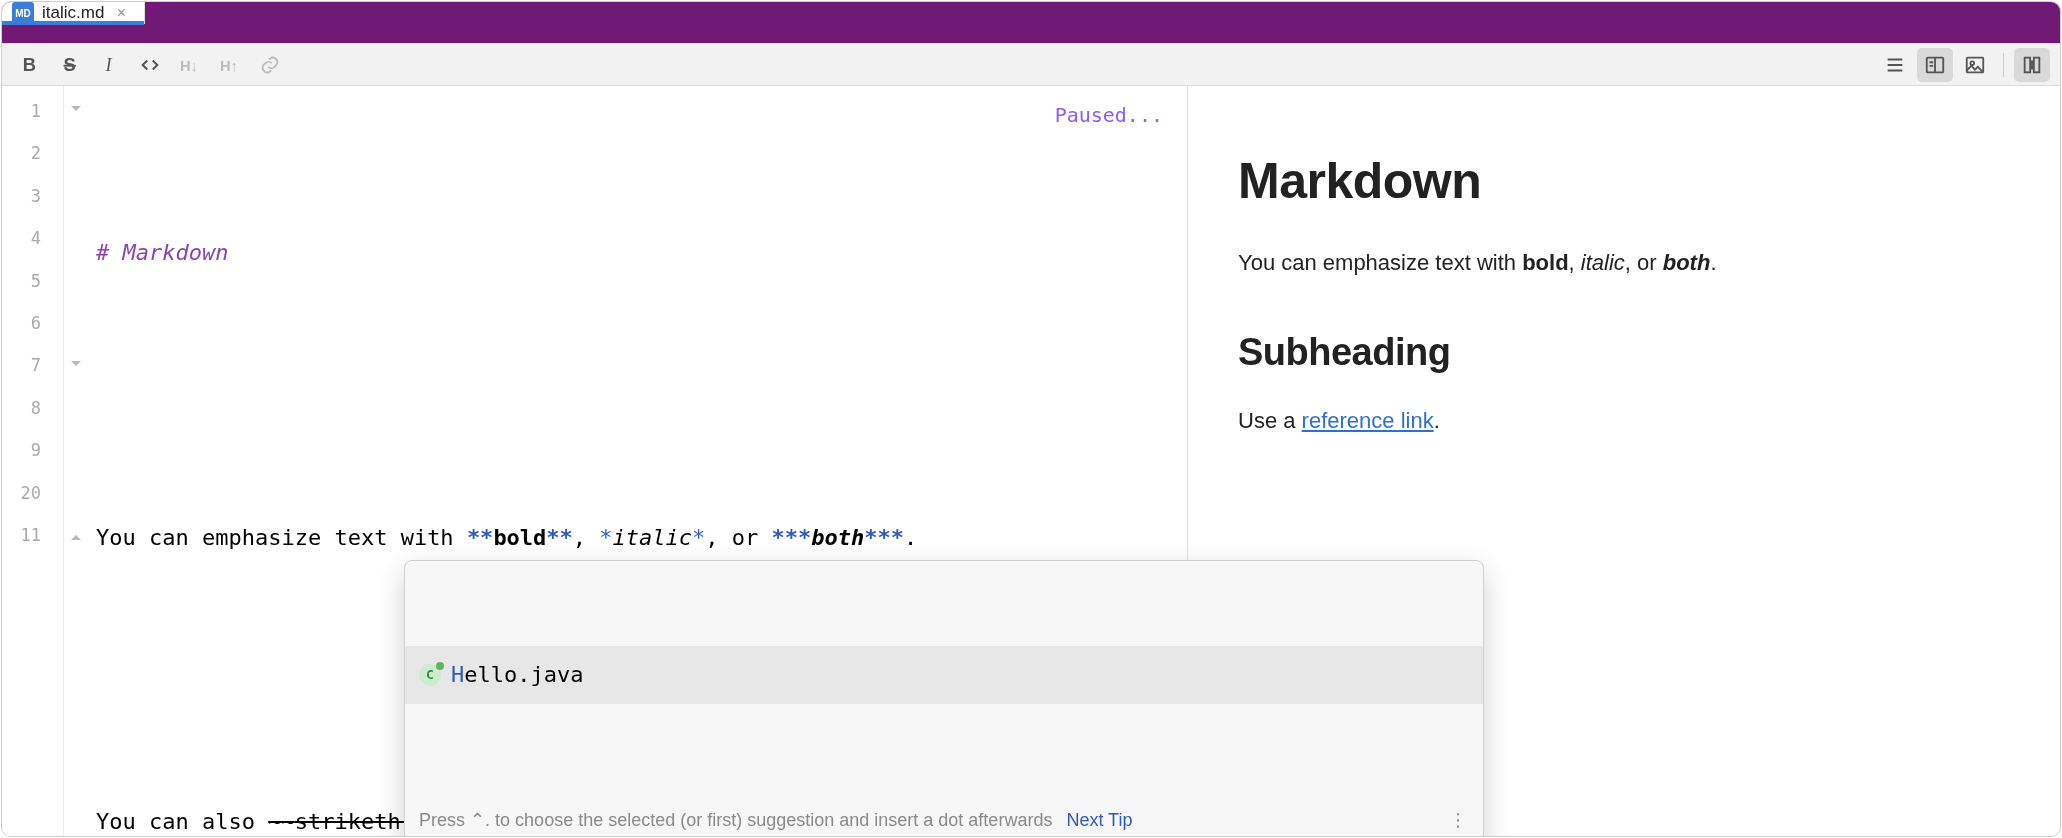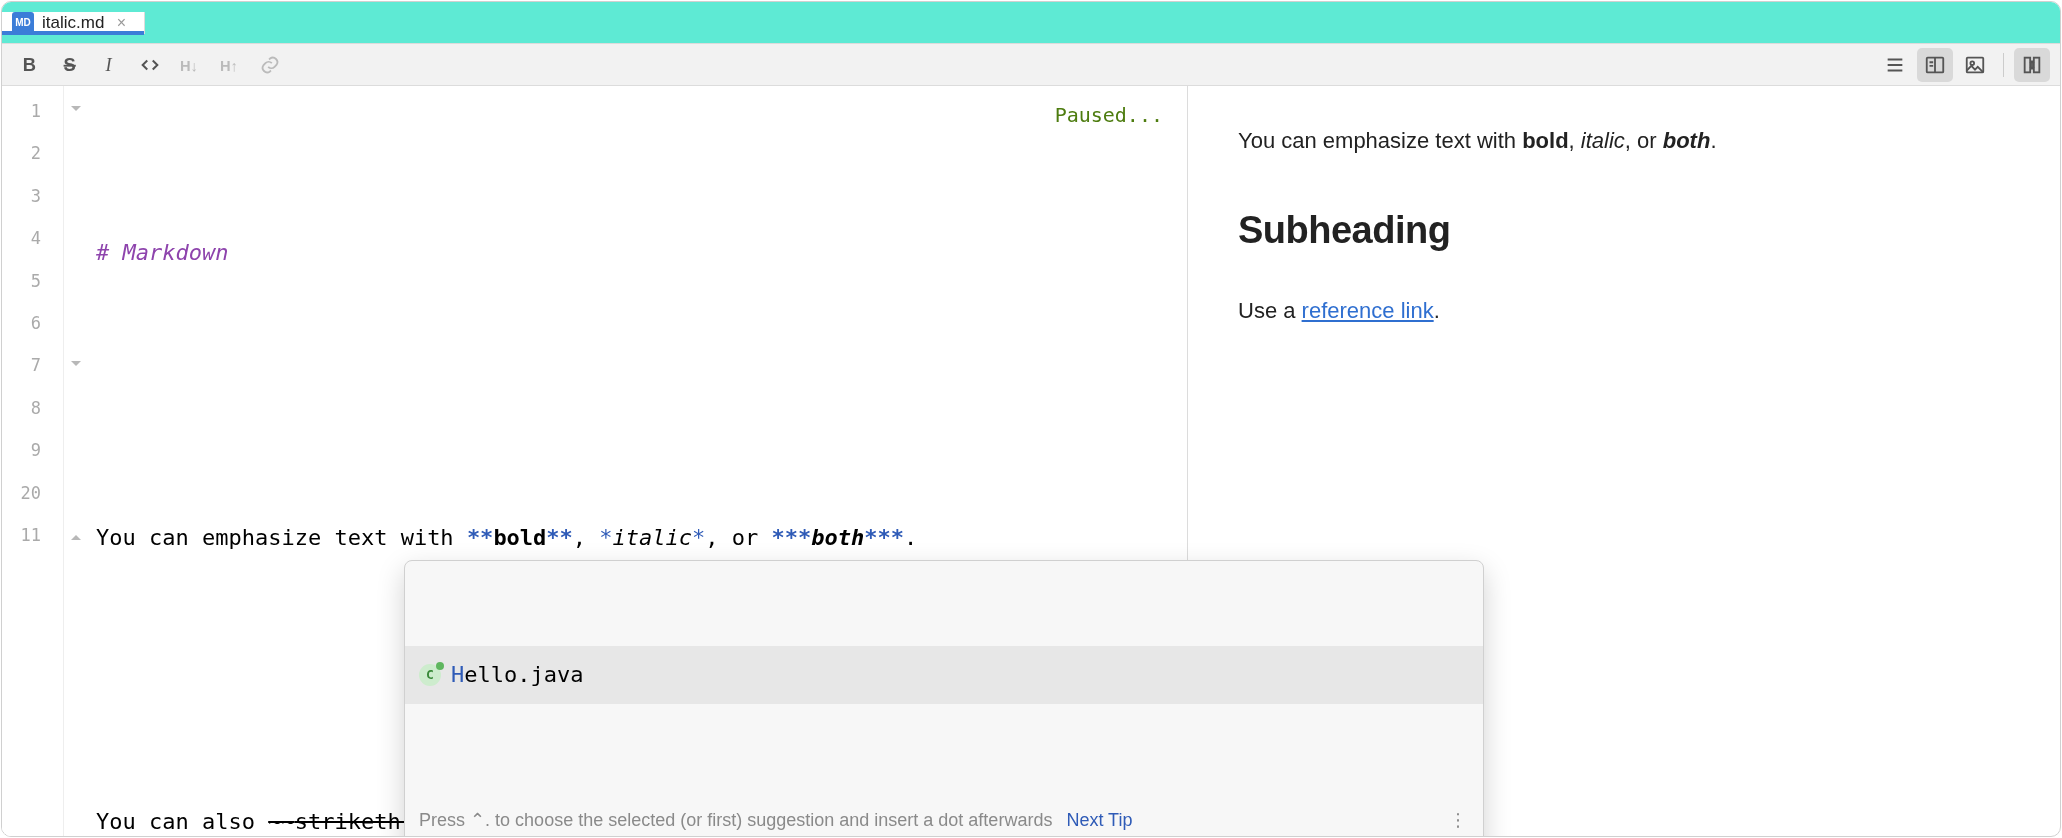--- a/index.html
+++ b/index.html
@@ -1,21 +1,21 @@
 <!DOCTYPE html>
 <html><head>
 <meta charset="utf-8">
 <style>
   * { box-sizing: border-box; margin: 0; padding: 0; }
   html, body { width: 2062px; height: 838px; font-family: -apple-system, "Segoe UI", Helvetica, Arial, sans-serif; background: #fff; overflow: hidden; }
   
   .frame { border: 1px solid #d0d0d0; border-radius: 10px; width: 2060px; height: 836px; margin: 1px; overflow: hidden; display: flex; flex-direction: column; background: #fff; }
 
   
-  .tabbar { height: 42px; background: #5eead4; display: flex; align-items: center; border-bottom: 1px solid #dcdcdc; }
+  .tabbar { height: 42px; background: #701a75; display: flex; align-items: flex-start; border-bottom: 1px solid #dcdcdc; }
   .tab { display: flex; align-items: center; gap: 8px; padding: 0 14px 0 10px; background: #fff; border-right: 1px solid #dcdcdc; position: relative; }
   .tab::after { content: ""; position: absolute; left: 0; right: 0; bottom: -1px; height: 4px; background: #3b7dd8; }
   .tab-icon { width: 22px; height: 22px; display: inline-flex; align-items: center; justify-content: center; font-size: 10px; font-weight: 700; color: #fff; background: #3b7dd8; border-radius: 3px; position: relative; }
   .tab-icon::before { content: ""; position: absolute; inset: -2px; border: 1px solid #bcd2ef; border-radius: 4px; z-index: -1; }
   .tab-label { font-size: 17px; color: #222; }
   .tab-close { color: #999; font-size: 16px; width: 18px; text-align: center; }
 
   
   .toolbar { height: 42px; background: #f2f2f2; display: flex; align-items: center; padding: 0 10px; border-bottom: 1px solid #dcdcdc; gap: 4px; }
   .tool-btn { width: 36px; height: 34px; display: inline-flex; align-items: center; justify-content: center; border-radius: 5px; color: #555; cursor: pointer; }
@@ -32,21 +32,21 @@
 
   
   .gutter { width: 62px; background: #fff; border-right: 1px solid #eee; padding-top: 4px; }
   .gutter .ln { height: 42.4px; line-height: 42.4px; text-align: right; padding-right: 22px; color: #aaa; font-size: 17px; font-family: ui-monospace, Menlo, Consolas, monospace; }
   .fold-col { width: 24px; padding-top: 4px; }
   .fold-col .fm { height: 42.4px; display: flex; align-items: center; justify-content: center; color: #b8b8b8; }
   .fold-col .fm svg { width: 12px; height: 12px; }
   .code { flex: 1; padding: 4px 0 0 8px; font-family: ui-monospace, Menlo, Consolas, monospace; font-size: 22px; line-height: 42.4px; position: relative; white-space: pre; }
   .code .row { height: 42.4px; margin-top: 15px; }
 
-  .status-paused { position: absolute; top: 8px; right: 24px; color: #4d7c0f; font-size: 20px; font-family: ui-monospace, Menlo, Consolas, monospace; }
+  .status-paused { position: absolute; top: 8px; right: 24px; color: #8b5cf6; font-size: 20px; font-family: ui-monospace, Menlo, Consolas, monospace; }
 
   .tok-h { color: #8e44ad; font-style: italic; }
   .tok-bold-mark { color: #2f5bb7; font-weight: 700; }
   .tok-bold { font-weight: 700; }
   .tok-it-mark { color: #2f5bb7; font-style: italic; }
   .tok-it { font-style: italic; }
   .tok-both { font-weight: 700; font-style: italic; }
   .tok-strike { text-decoration: line-through; }
   .tok-code-mark { color: #9a9a9a; font-style: italic; }
   .tok-code { color: #9a9a9a; font-style: italic; }
@@ -56,21 +56,21 @@
   .popup-item { display: flex; align-items: center; gap: 10px; padding: 8px 14px; background: #e7e7e7; font-family: ui-monospace, Menlo, Consolas, monospace; font-size: 22px; }
   .popup-icon { width: 22px; height: 22px; border-radius: 11px; background: #cdeccd; display: inline-flex; align-items: center; justify-content: center; font-size: 13px; font-weight: 700; color: #3a8a3a; position: relative; }
   .popup-icon::after { content: ""; position: absolute; top: -2px; right: -3px; width: 8px; height: 8px; background: #5fb65f; border-radius: 50%; }
   .popup-match { color: #2f5bb7; }
   .popup-hint { padding: 10px 14px; display: flex; align-items: center; gap: 14px; color: #8a8a8a; font-size: 18px; }
   .popup-hint .link { color: #2f5bb7; cursor: pointer; }
   .popup-hint .dots { margin-left: auto; color: #888; letter-spacing: 2px; font-size: 18px; }
 
   
   .preview-pane h1 { font-size: 50px; font-weight: 800; margin: 28px 0 36px; letter-spacing: -0.5px; }
-  .preview-pane h2 { font-size: 38px; font-weight: 800; margin: 52px 0 42px; letter-spacing: -0.5px; }
+  .preview-pane h2 { font-size: 38px; font-weight: 800; margin: 52px 0 30px; letter-spacing: -0.5px; }
   .preview-pane p { margin: 0 0 30px; line-height: 1.5; }
   .preview-pane .pv-code { background: #f2f2f2; border: 1px solid #e5e5e5; padding: 2px 10px; font-family: ui-monospace, Menlo, Consolas, monospace; border-radius: 3px; }
   .preview-pane a { color: #2f6fd0; text-decoration: underline; }
   .preview-pane .pv-strike { text-decoration: line-through; }
 </style>
 </head>
 <body>
 
 <div class="frame">
 
@@ -219,20 +219,21 @@
           <div class="popup-hint">
             <span>Press ⌃. to choose the selected (or first) suggestion and insert a dot afterwards</span>
             <span class="link">Next Tip</span>
             <span class="dots">⋮</span>
           </div>
         </div>
       </div>
     </div>
 
     <div class="preview-pane">
+      <h1>Markdown</h1>
       <p>
         <span>You can emphasize text with </span><b>bold</b><span>, </span><i>italic</i><span>, or </span><b><i>both</i></b><span>.</span>
       </p>
       <h2>Subheading</h2>
       <p>
         <span>Use a </span><a href="#">reference link</a><span>.</span>
       </p>
     </div>
   </div>
 </div>

